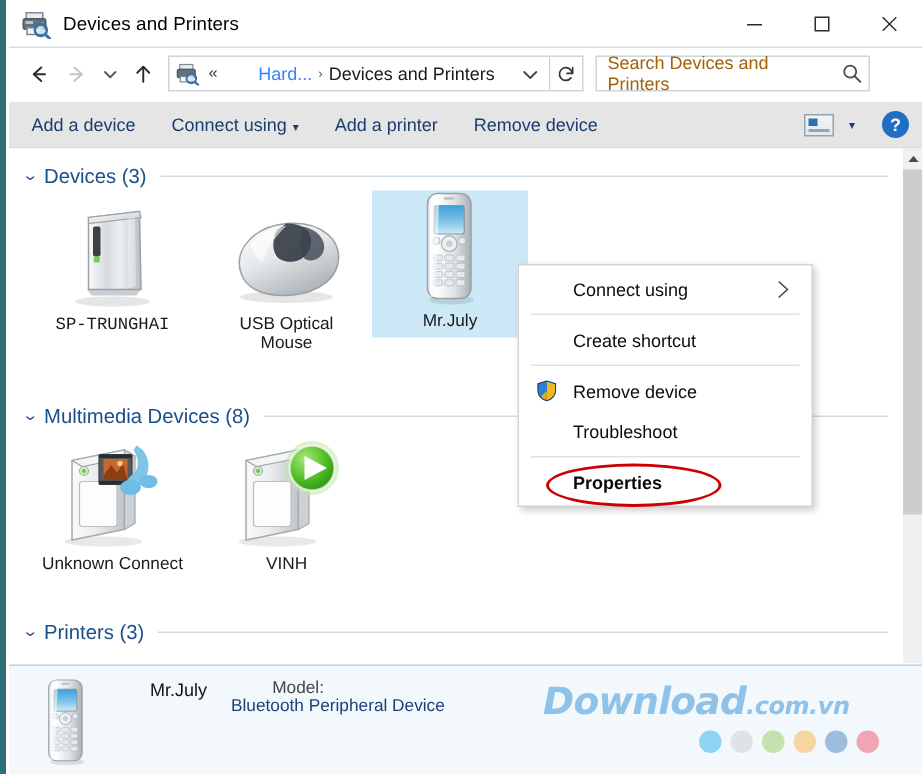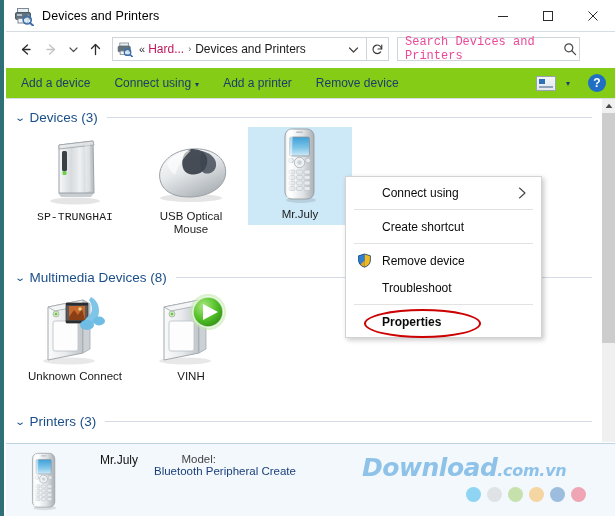--- a/index.html
+++ b/index.html
@@ -106,21 +106,21 @@
   }
   .crumb-icon {
     width: 16px; height: 16px;
     margin: 0 3px 0 4px;
     position: relative;
     flex: 0 0 auto;
   }
   .crumb-sep-dbl {
     font-size: 11px; color: #333; margin: 0 3px;
   }
-  .crumb-hard { font-size: 12px; color: #be185d; }
+  .crumb-hard { font-size: 12px; color: #3b82f6; margin-left: 24px; }
   .crumb-chev { font-size: 9px; color: #555; margin: 0 4px; }
   .crumb-current { font-size: 12px; color: #1a1a1a; }
   .crumb-dd {
     margin-left: auto;
     font-size: 9px; color: #444;
     padding-right: 7px;
   }
   .refresh-btn {
     width: 22px; height: 24px;
     border: 1px solid #cfd6db;
@@ -133,35 +133,34 @@
   }
   .searchbox {
     margin-left: 8px;
     width: 183px; height: 24px;
     border: 1px solid #cfd6db;
     background: #fff;
     display: flex; align-items: center;
     box-sizing: border-box;
   }
   .search-ph {
-    font-size: 12px; color: #ec4899;
+    font-size: 12px; color: #a16207;
     margin-left: 7px;
     flex: 1 1 auto;
-    font-family: Liberation Mono, monospace;
   }
   .search-icon-wrap {
     width: 22px; display: flex; align-items: center; justify-content: center;
   }
 
   
   .cmdbar {
     position: absolute;
     left: 6px; top: 68px;
     width: 609px; height: 30px;
-    background: #84cc16;
+    background: #e5e5e5;
     display: flex;
     align-items: center;
     justify-content: flex-end;
   }
   .cmd-item {
     font-size: 12px;
     color: #1b3d6d;
     padding: 4px 9px;
     margin-left: 6px;
     white-space: nowrap;
@@ -791,21 +790,21 @@
             <rect x="22.5" y="61.5" width="6" height="4" rx="1.3"></rect>
             <rect x="30" y="61.5" width="6" height="4" rx="1.3"></rect>
         </g>
         <path d="M13 8 C13 5.5 15 4.5 17 4.5 L19 4.5 L16 73 L14 73 C12.5 73 12.5 71 12.8 69 Z" fill="#ffffff" opacity=".55"></path>
       </svg>
     </div>
     <div class="details-name">Mr.July</div>
     <div class="details-rows">
       <div class="det-row">
         <span class="det-key">Model:</span>
-        <span class="det-val">Bluetooth Peripheral Create</span>
+        <span class="det-val">Bluetooth Peripheral Device</span>
       </div>
     </div>
   </div>
 
   <div class="watermark">
     <div class="wm-text"><span>Download</span><span class="sm">.com.vn</span></div>
     <div class="wm-dots">
       <span class="wm-dot" style="background: rgb(110, 200, 239);"></span>
       <span class="wm-dot" style="background: rgb(216, 220, 222);"></span>
       <span class="wm-dot" style="background: rgb(183, 218, 146);"></span>

